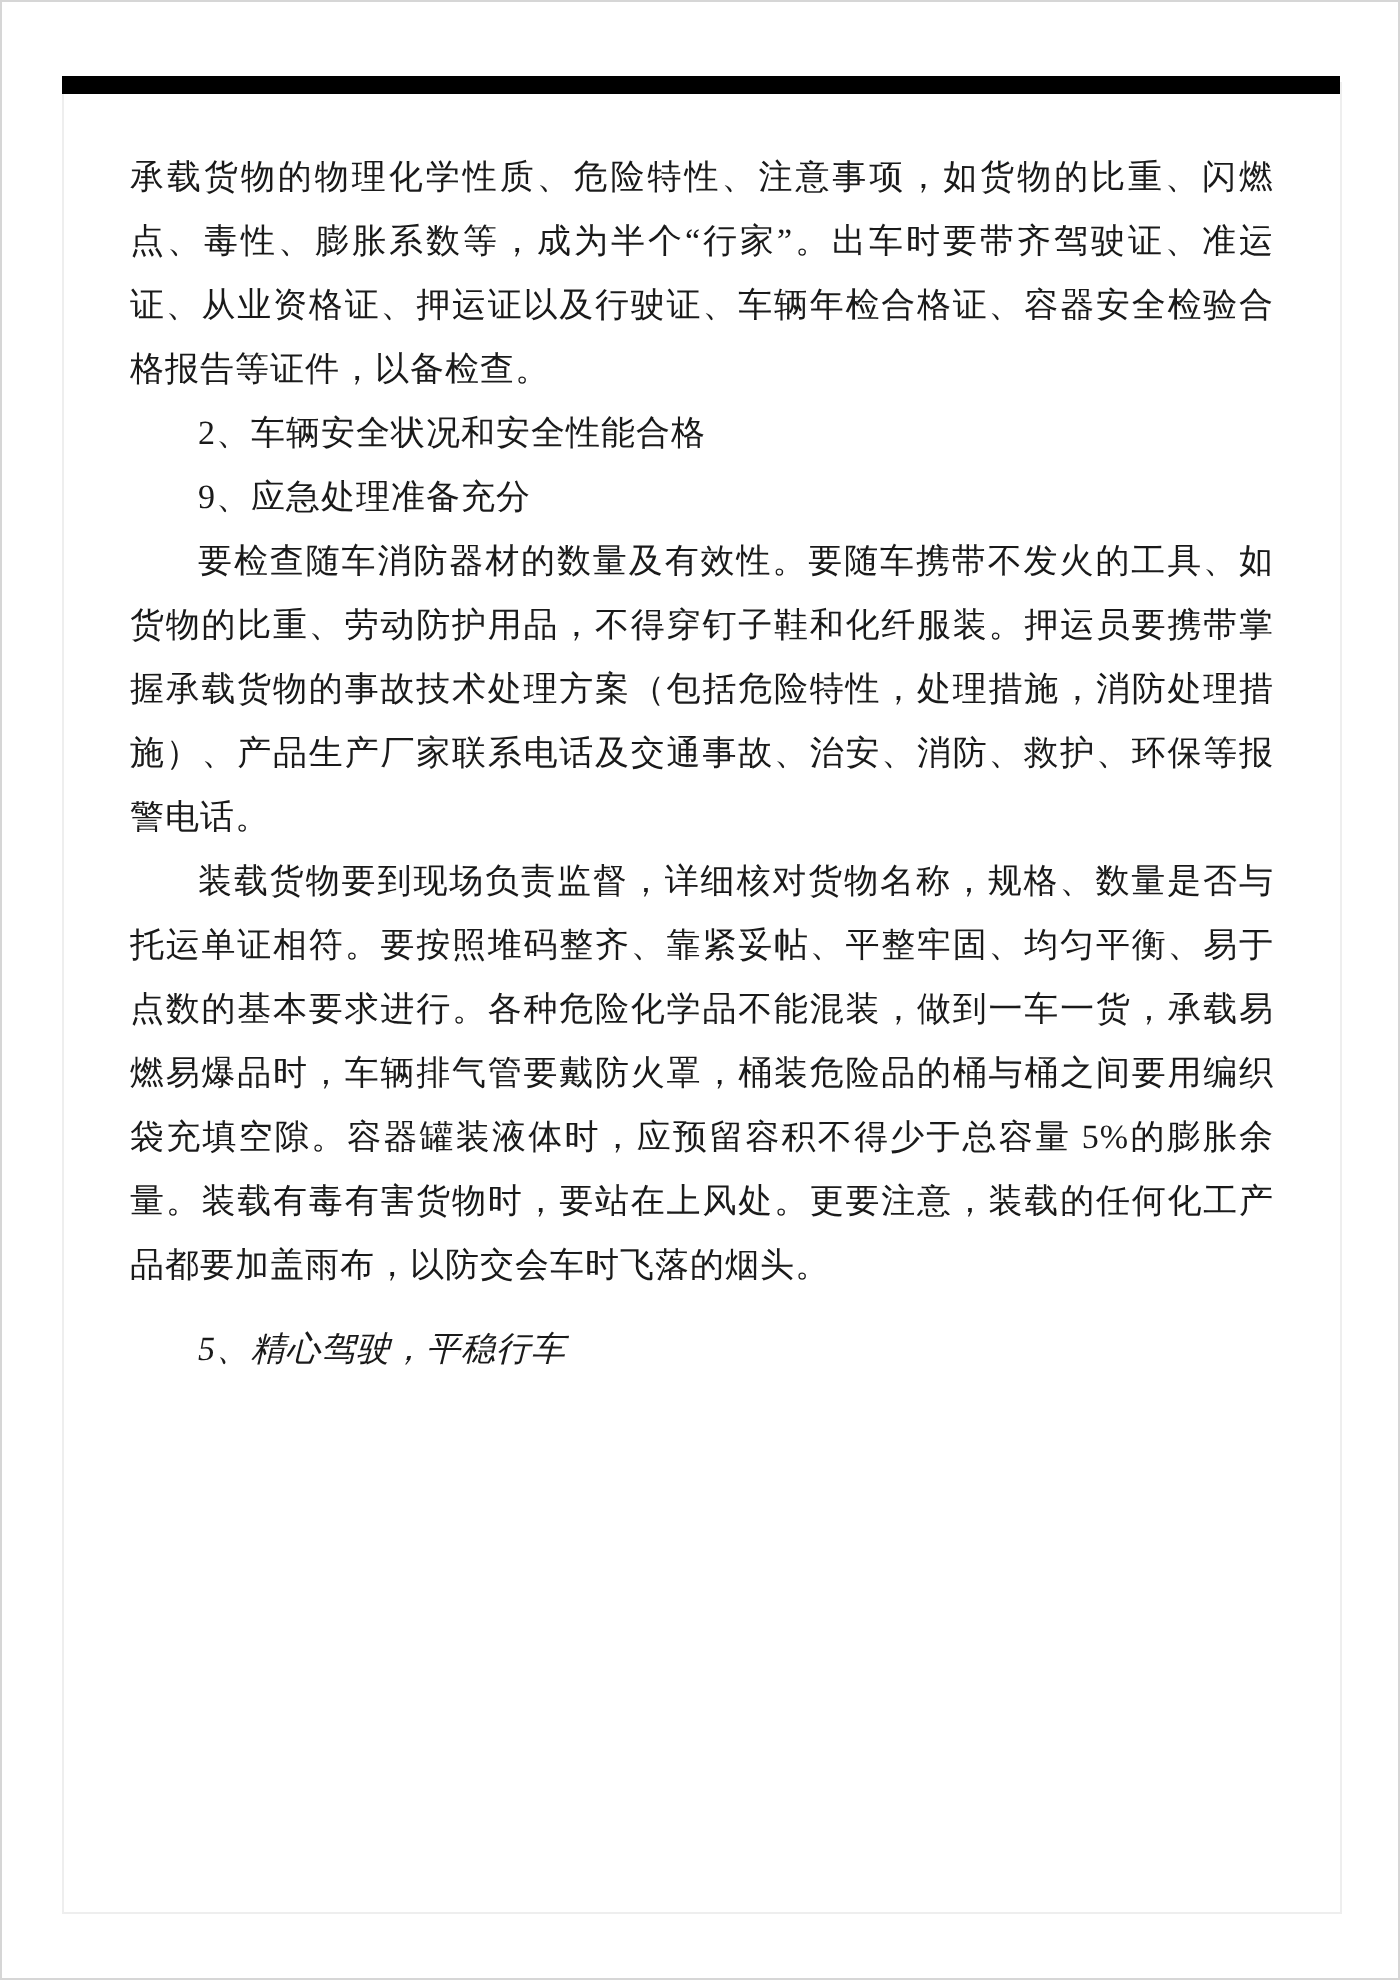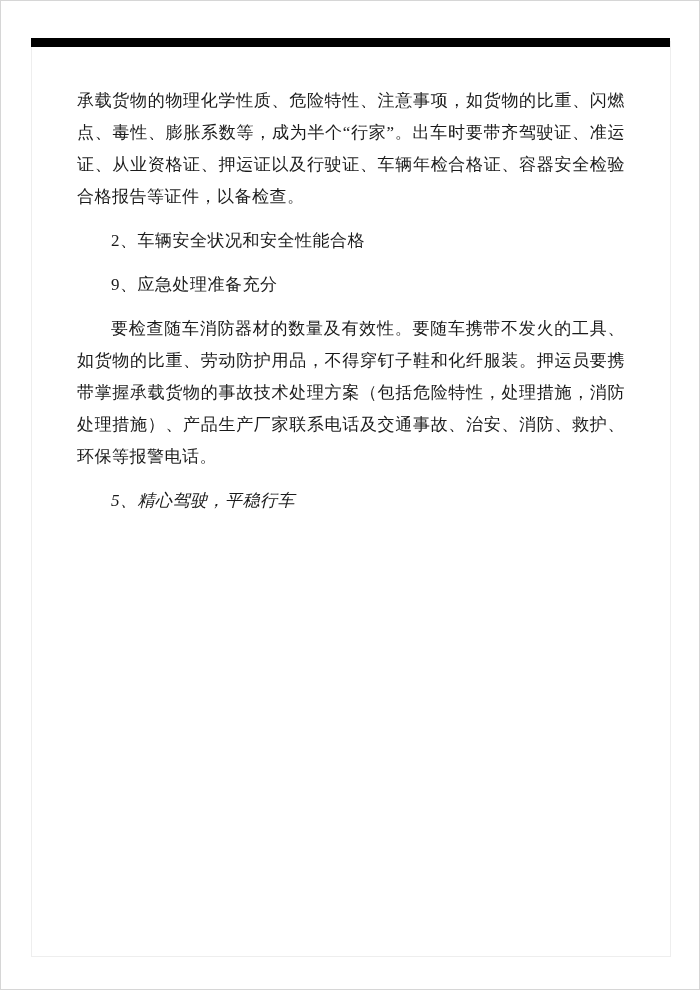--- a/index.html
+++ b/index.html
@@ -41,21 +41,21 @@
     position: absolute;
     left: 64px;
     top: 72px;
     width: 572px;
     font-size: 17px;
     line-height: 32px;
     text-align: justify;
     letter-spacing: 0.5px;
   }
   .content p {
-    margin: 12px;
+    margin: 0;
     padding: 0;
   }
   .indent {
     text-indent: 2em;
   }
   .mt {
     margin-top: 10px !important;
     font-style: italic;
   }
 </style>
@@ -70,17 +70,18 @@
     <p class="body">承载货物的物理化学性质、危险特性、注意事项，如货物的比重、闪燃点、毒性、膨胀系数等，成为半个“行家”。出车时要带齐驾驶证、准运证、从业资格证、押运证以及行驶证、车辆年检合格证、容器安全检验合格报告等证件，以备检查。</p>
 
     <p class="heading indent">2、车辆安全状况和安全性能合格</p>
 
 
     <p class="heading indent">9、应急处理准备充分</p>
 
     <p class="body indent">要检查随车消防器材的数量及有效性。要随车携带不发火的工具、如货物的比重、劳动防护用品，不得穿钉子鞋和化纤服装。押运员要携带掌握承载货物的事故技术处理方案（包括危险特性，处理措施，消防处理措施）、产品生产厂家联系电话及交通事故、治安、消防、救护、环保等报警电话。</p>
 
 
+    <p class="body indent">装载货物要到现场负责监督，详细核对货物名称，规格、数量是否与托运单证相符。要按照堆码整齐、靠紧妥帖、平整牢固、均匀平衡、易于点数的基本要求进行。各种危险化学品不能混装，做到一车一货，承载易燃易爆品时，车辆排气管要戴防火罩，桶装危险品的桶与桶之间要用编织袋充填空隙。容器罐装液体时，应预留容积不得少于总容量 5%的膨胀余量。装载有毒有害货物时，要站在上风处。更要注意，装载的任何化工产品都要加盖雨布，以防交会车时飞落的烟头。</p>
 
     <p class="heading indent mt">5、精心驾驶，平稳行车</p>
 
   </div>
 </div>
 
 </body></html>

